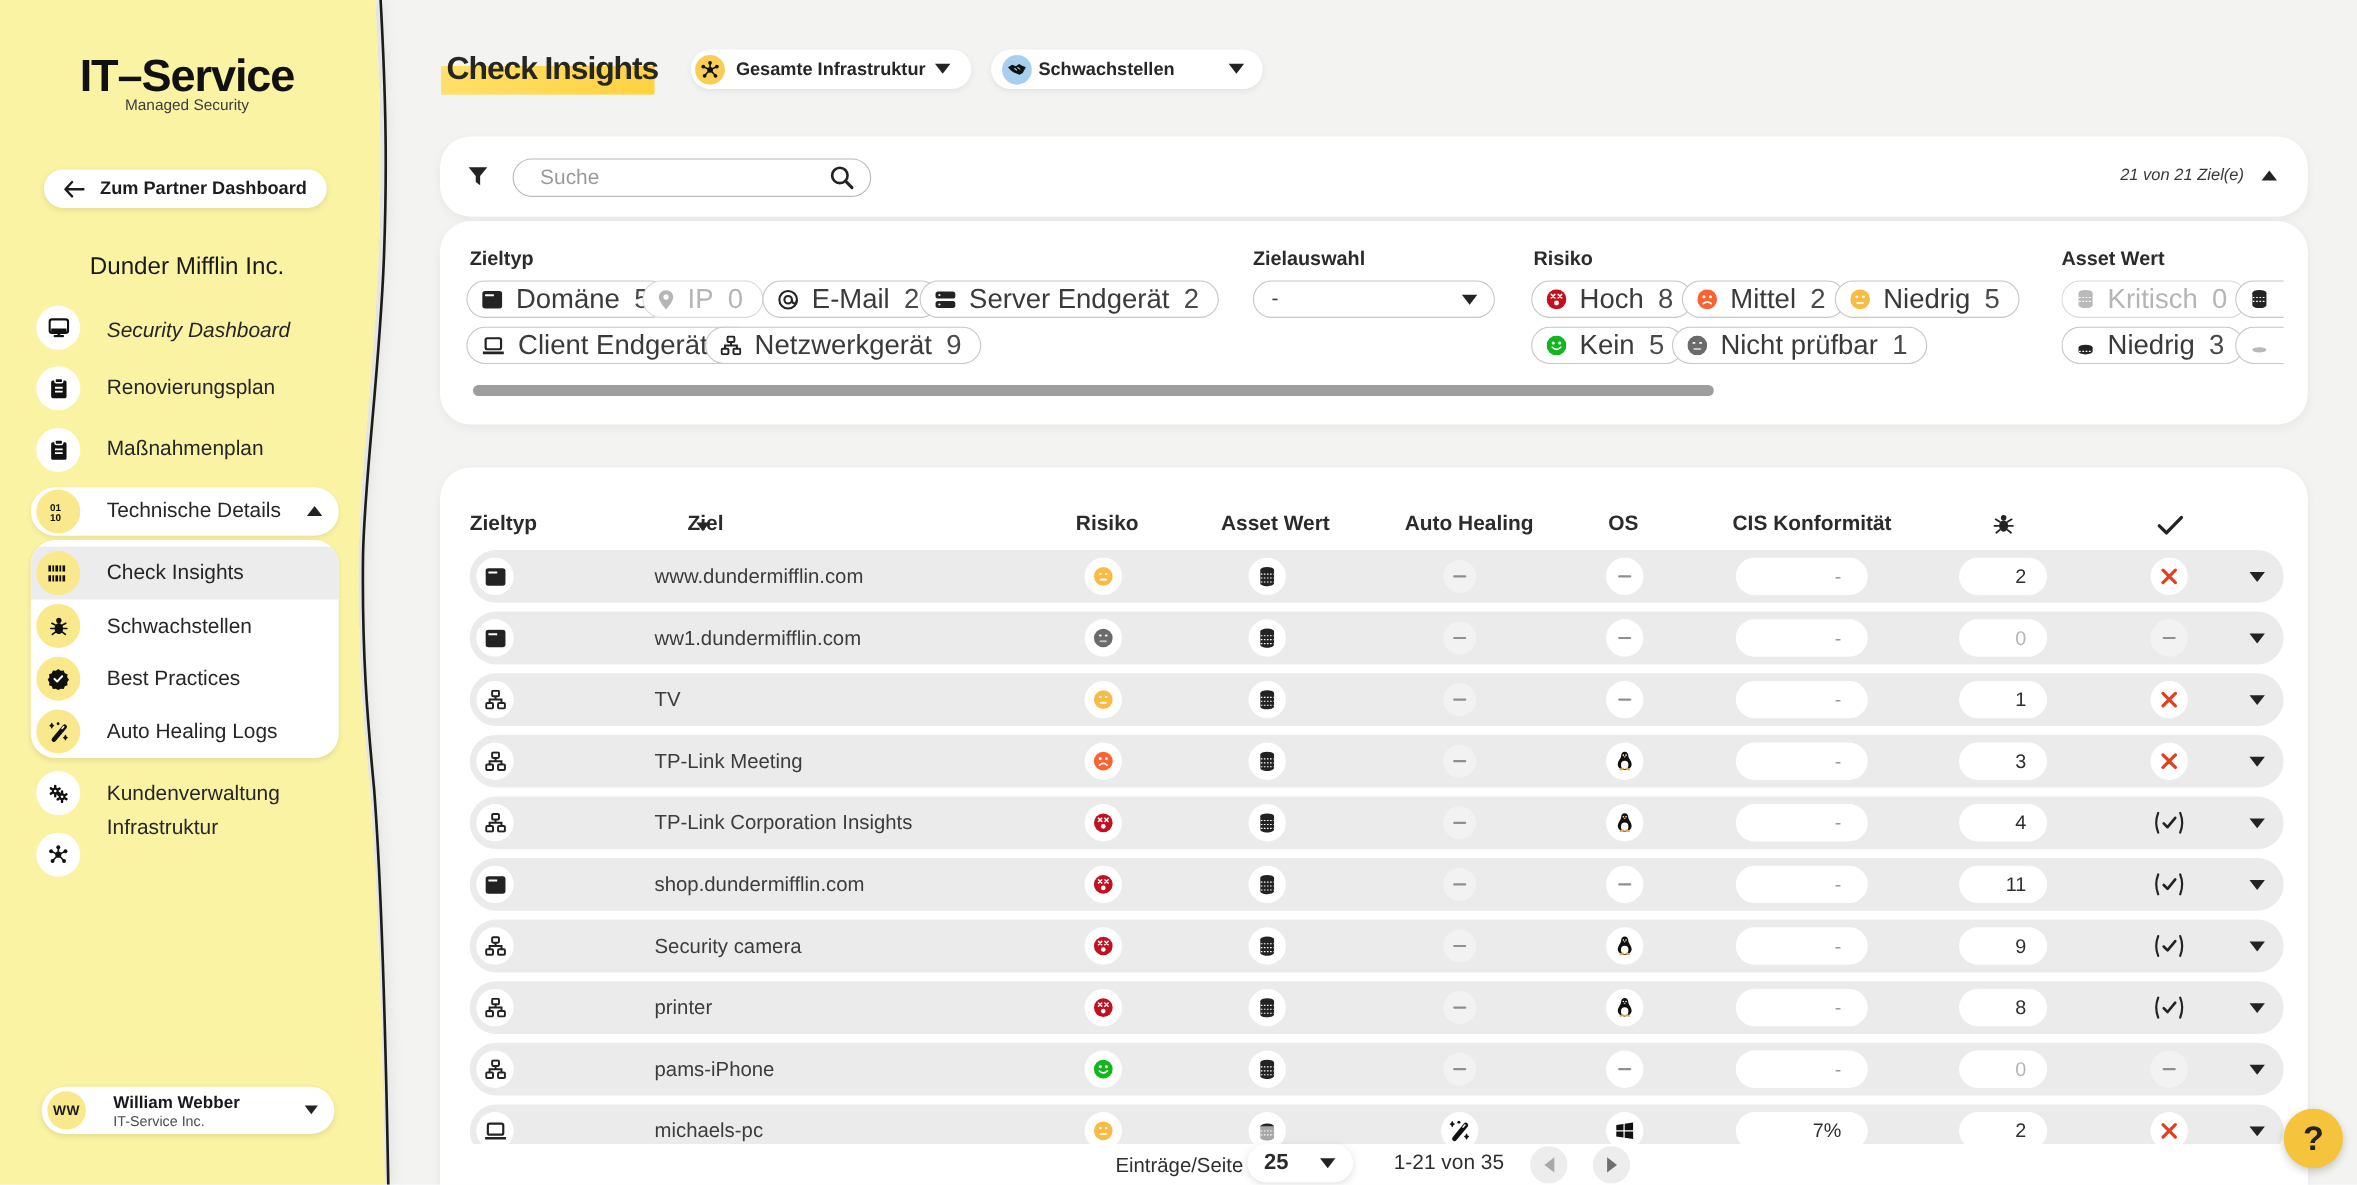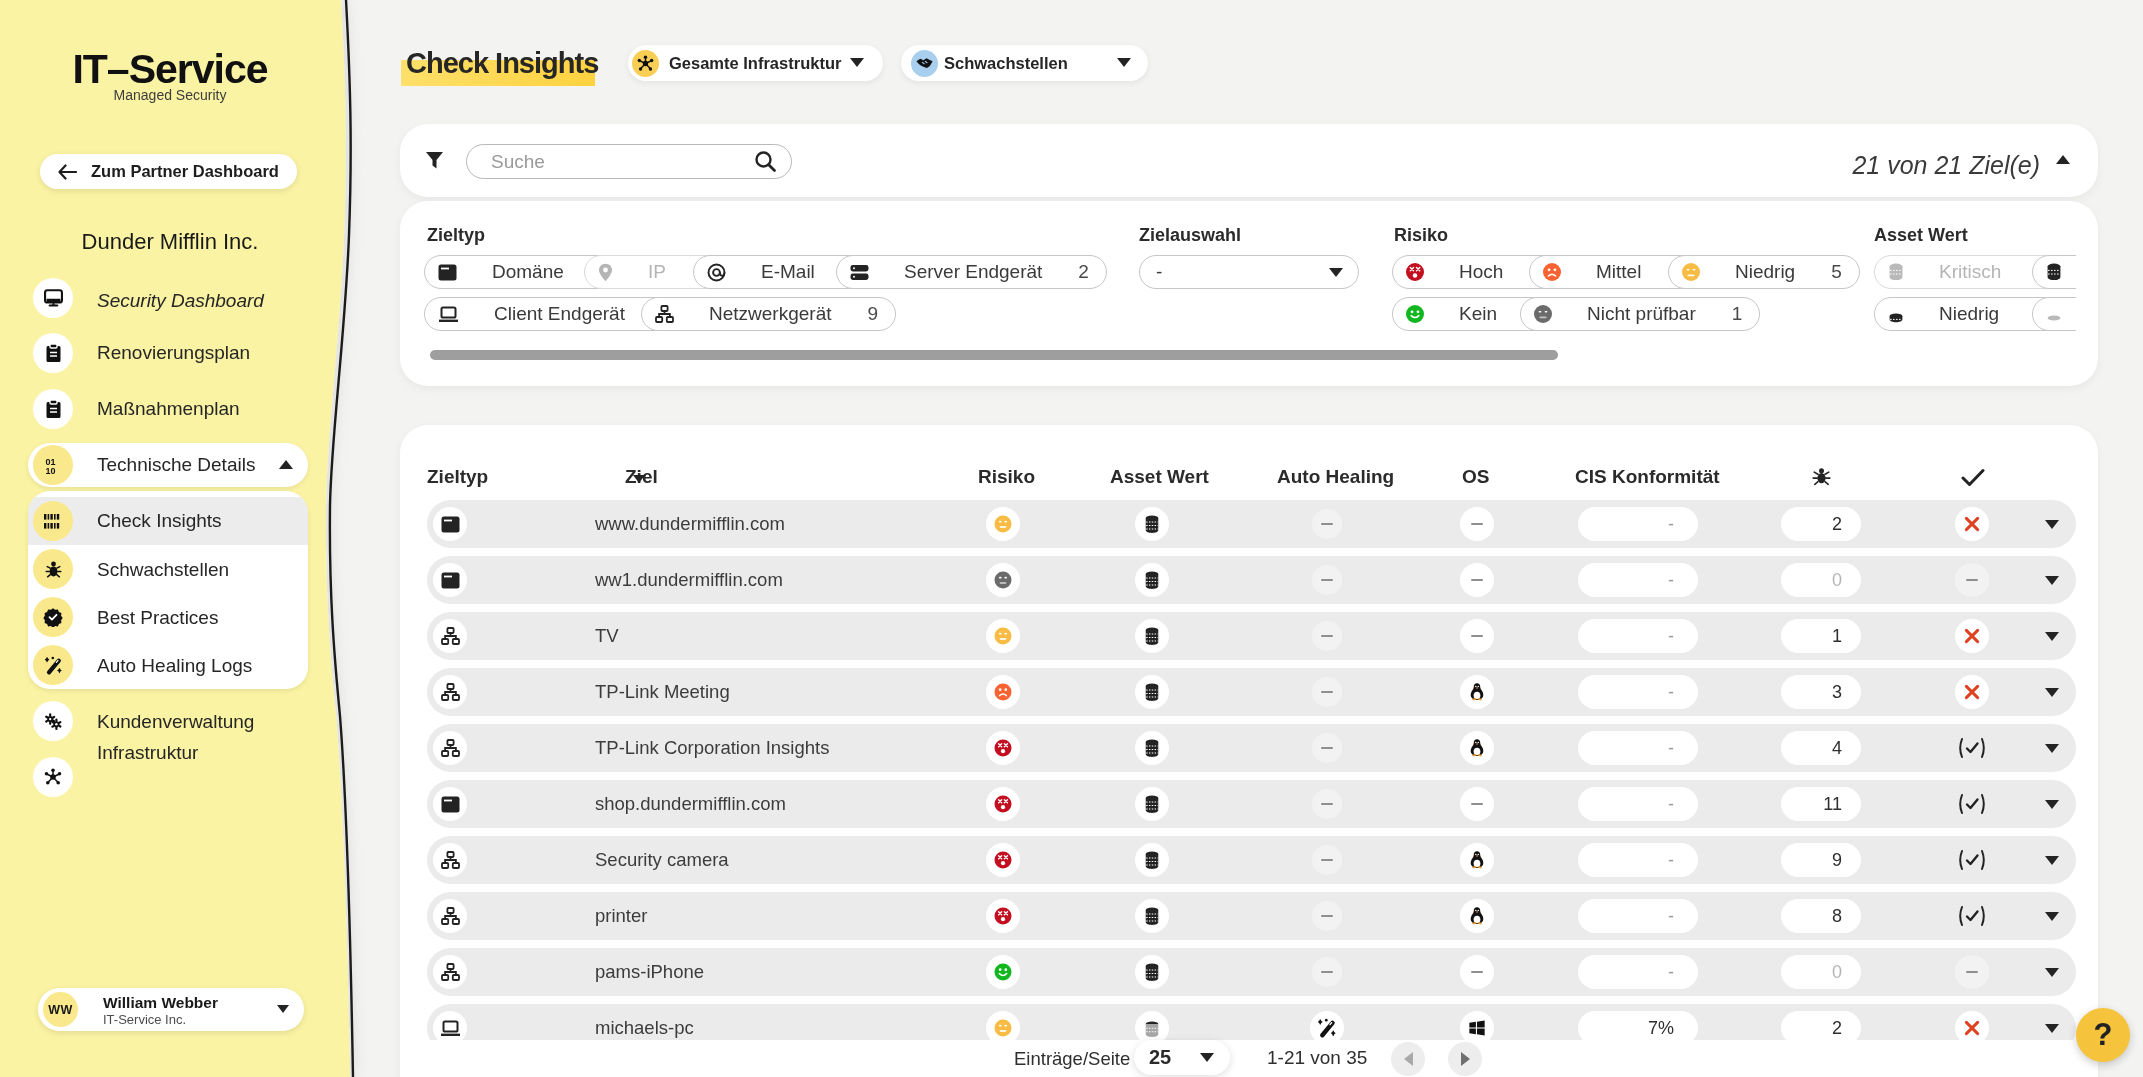--- a/index.html
+++ b/index.html
@@ -10,21 +10,21 @@
 .bold { font-weight:bold; }
 
 .tdown { width:0;height:0;border-left:7px solid transparent;border-right:7px solid transparent;border-top:9px solid #232323; }
 .tup { width:0;height:0;border-left:7px solid transparent;border-right:7px solid transparent;border-bottom:9px solid #232323; }
 
 #sidewrap { position:absolute; left:0; top:0; width:380px; height:1077px; }
 .navtxt { position:absolute; left:97px; font-size:19px; color:#262626; white-space:nowrap; }
 .navcirc { position:absolute; left:33px; width:40px; height:40px; border-radius:50%; background:#fff; display:flex; align-items:center; justify-content:center; }
 .navcirc.yel { background:#f9e98c; }
 
-.chip { position:absolute; height:34px; border:1.5px solid #c6c6c6; border-radius:17px; background:#fff; font-size:19px; color:#3a3a3a; display:flex; align-items:center; padding:0 17px 0 13px; white-space:nowrap;gap:23px; }
+.chip { position:absolute; height:34px; border:1.5px solid #c6c6c6; border-radius:17px; background:#fff; font-size:25px; color:#3a3a3a; display:flex; align-items:center; padding:0 17px 0 13px; white-space:nowrap; }
 .chip svg { margin-right:12px; }
 .chip .cnt { margin-left:13px; color:#4a4a4a; }
 .chip.dis { color:#b5b5b5; border-color:#dadada; }
 .chip.dis .cnt { color:#b5b5b5; }
 
 .hlbl { position:absolute; top:466px; font-weight:bold; font-size:19px; color:#2b2b2b; white-space:nowrap; }
 .row { position:absolute; left:427px; width:1649px; height:48px; background:#ebebeb; border-radius:24px; }
 .rcirc { position:absolute; left:6px; top:7px; width:34px; height:34px; border-radius:50%; background:#fff; display:flex; align-items:center; justify-content:center; }
 .ztxt { position:absolute; left:168px; top:0; line-height:48px; font-size:18.5px; color:#3c3c3c; }
 .wcirc { position:absolute; top:7px; width:34px; height:34px; border-radius:50%; background:#fff; display:flex; align-items:center; justify-content:center; }
@@ -217,21 +217,21 @@
 
 <div class="abs" style="left:425px;top:151px;"><svg width="19" height="19" viewBox="0 0 19 19">
       <path d="M1 1 H18 L11.5 9 V17.5 L7.5 14.5 V9 Z" fill="#232323"></path>
     </svg></div>
 <div class="abs" style="left:466px;top:144px;width:326px;height:35px;border:1px solid #b9b9b9;border-radius:18px;background:#fff;"></div>
 <div class="abs" style="left:491px;top:151px;font-size:19px;color:#9a9a9a;">Suche</div>
 <div class="abs" style="left:753px;top:149px;"><svg width="25" height="25" viewBox="0 0 25 25">
       <circle cx="10.5" cy="10.5" r="7" fill="none" stroke="#232323" stroke-width="2.4"></circle>
       <path d="M15.7 15.7 L21.5 21.5" stroke="#232323" stroke-width="2.8" stroke-linecap="round"></path>
     </svg></div>
-<div class="abs" style="left:1780px;top:151px;width:260px;text-align:right;font-size:25px;font-style:italic;color:#3a3a3a;">21 von 21 Ziel(e)</div>
+<div class="abs" style="left:1780px;top:151px;width:260px;text-align:right;font-size:15px;font-style:italic;color:#3a3a3a;">21 von 21 Ziel(e)</div>
 <div class="abs tup" style="left:2056px;top:155px;"></div>
 
 <div class="abs bold" style="left:427px;top:225px;font-size:18px;color:#2b2b2b;">Zieltyp</div>
 <div class="abs bold" style="left:1139px;top:225px;font-size:18px;color:#2b2b2b;">Zielauswahl</div>
 <div class="abs bold" style="left:1394px;top:225px;font-size:18px;color:#2b2b2b;">Risiko</div>
 <div class="abs bold" style="left:1874px;top:225px;font-size:18px;color:#2b2b2b;">Asset Wert</div>
 
 <div class="chip" style="left:424px;top:255px;">
   <svg width="19" height="17" viewBox="0 0 19 17">
       <rect x="0.5" y="0.5" width="18" height="16" rx="2.5" fill="#232323"></rect>

